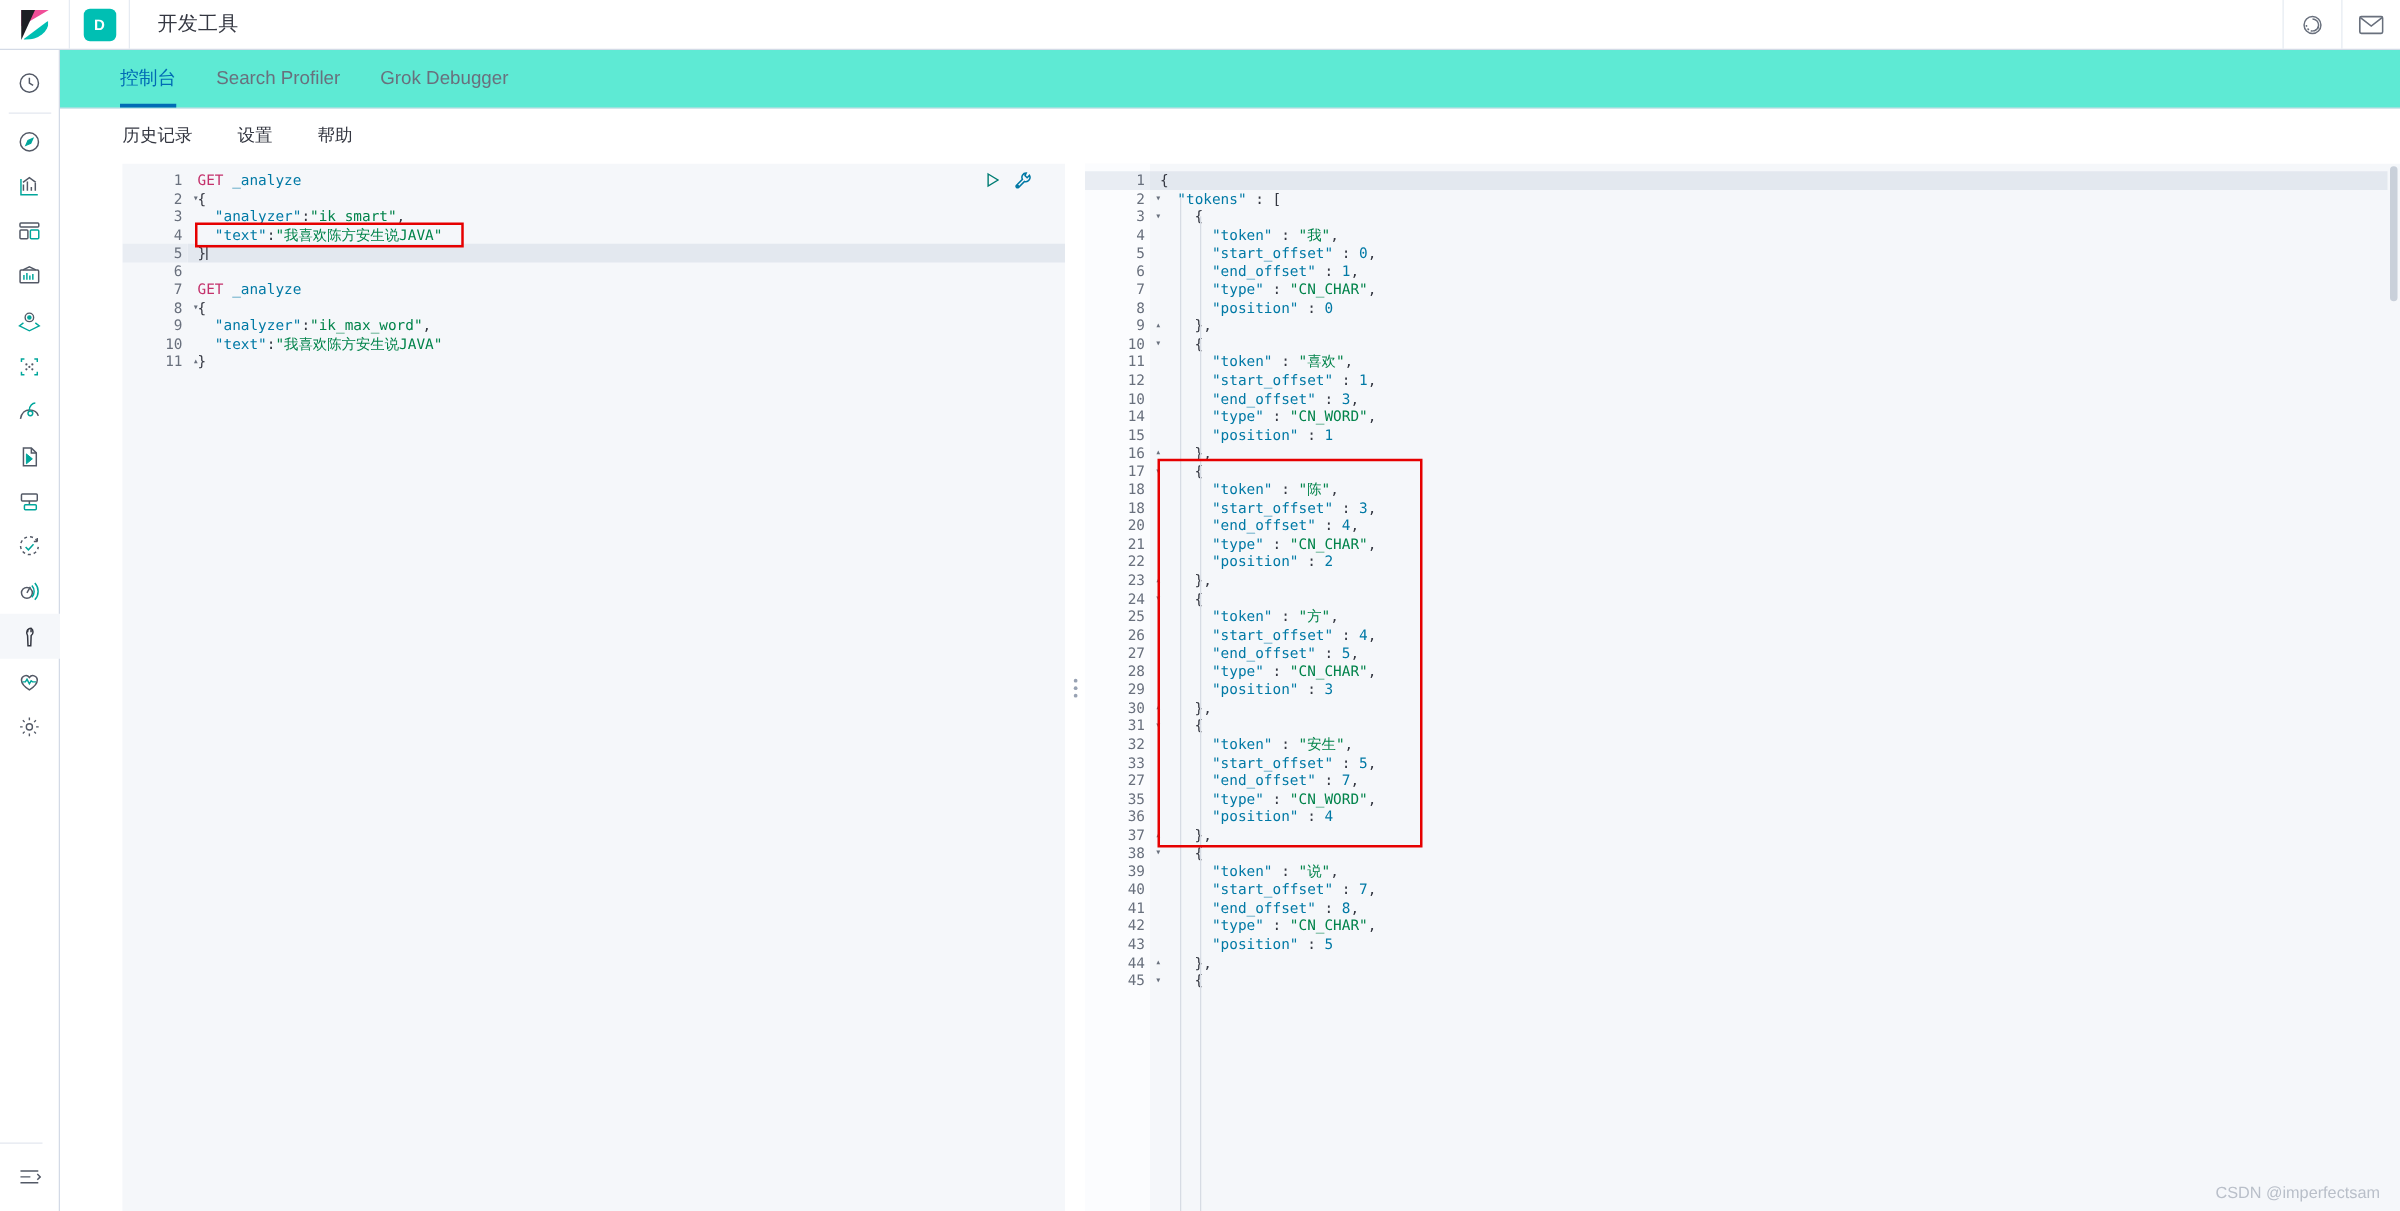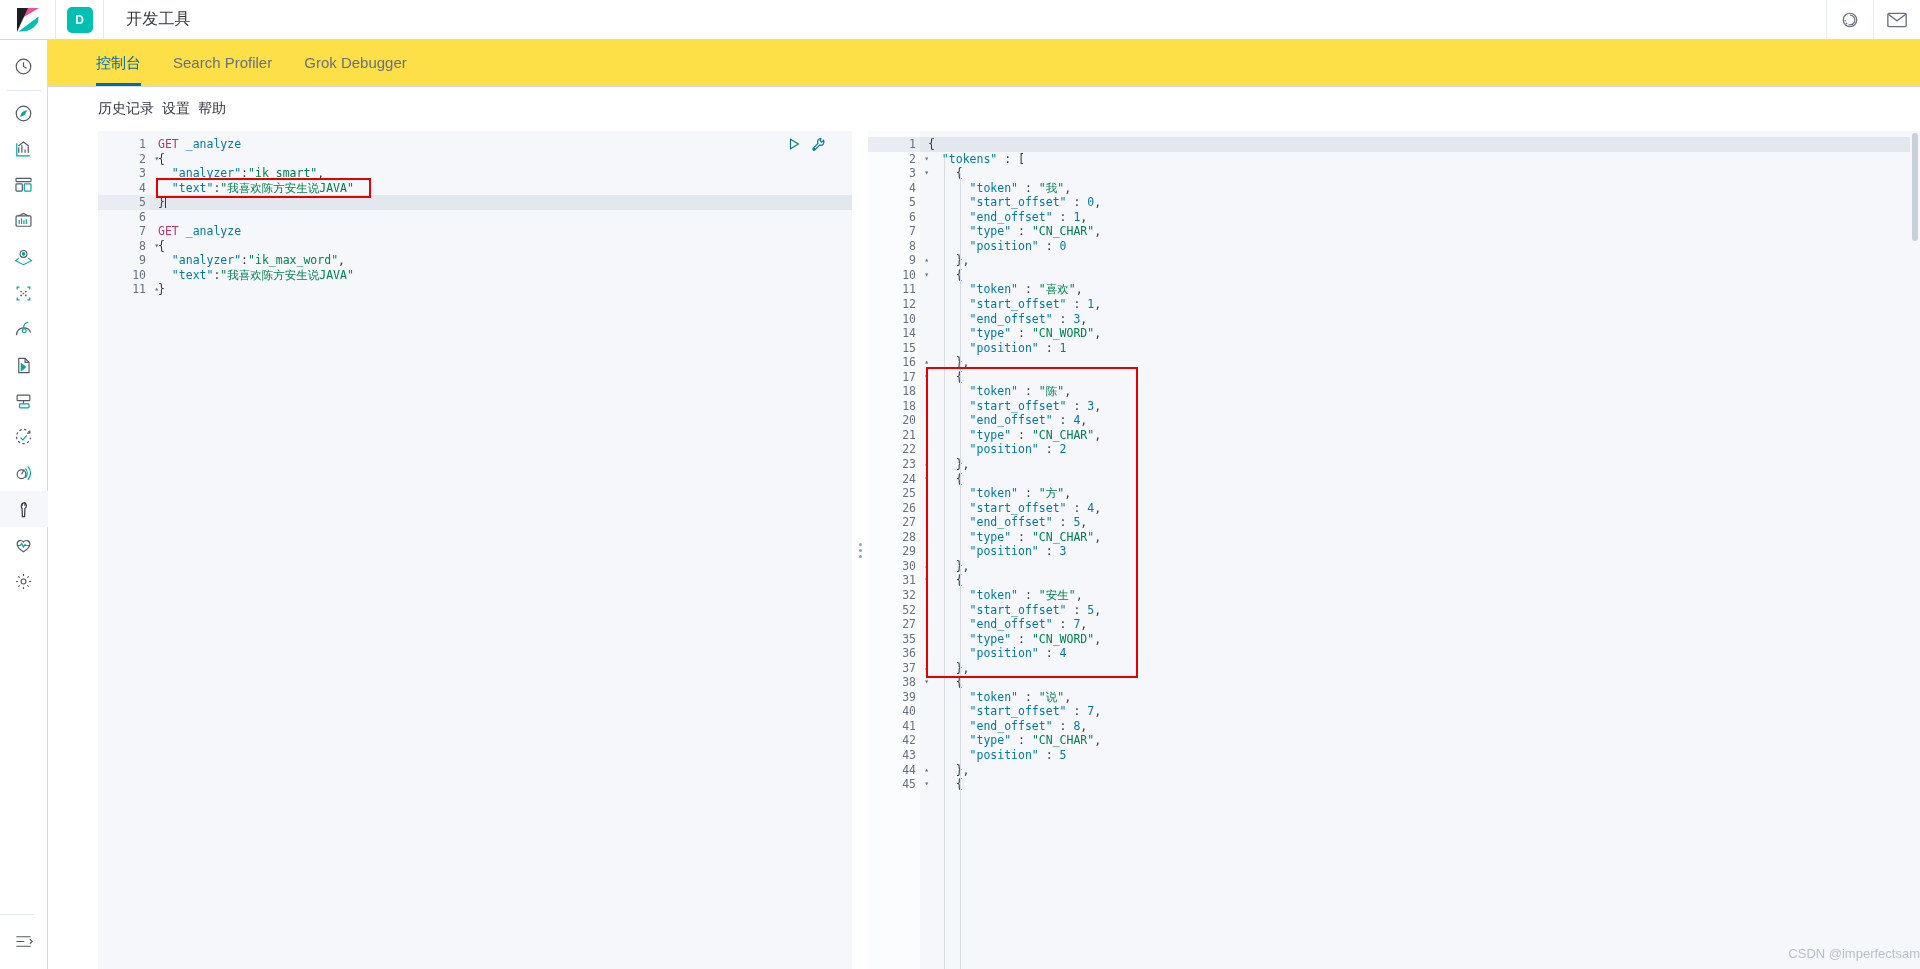--- a/index.html
+++ b/index.html
@@ -88,38 +88,38 @@
   .nav-bottom{ margin-top:auto; padding-bottom:10px; }
   .nav-bottom .nav-sep{ margin-bottom:8px; }
 
   .content{ flex:1; display:flex; flex-direction:column; min-width:0; background:#fff; }
 
   
   .tabs{
     display:flex; align-items:flex-end;
     height:47px; padding-left:48px;
     border-bottom:1px solid #d3dae6;
-    background:#fde047;
+    background:#5eead4;
   }
   .tab{
     height:47px; line-height:47px;
     margin-right:32px;
     font-size:15px; color:#69707d;
     cursor:pointer; position:relative;
   }
   .tab.active{ color:#006bb4; }
   .tab.active:after{
     content:""; position:absolute; left:0; right:0; bottom:0;
     height:3px; background:#006bb4;
   }
 
   
   .submenu{
     height:44px; display:flex; align-items:center;
-    padding-left:50px; gap:8px;
+    padding-left:50px; gap:36px;
     background:#fff;
   }
   .submenu-item{ font-size:14px; color:#343741; cursor:pointer; }
 
   
   .console{
     flex:1; display:flex; min-height:0;
     padding-left:50px;
     background:#fff;
   }
@@ -205,21 +205,21 @@
   .vscroll{
     position:absolute; right:0; top:0; bottom:0; width:10px;
     background:#f5f7fa;
   }
   .vscroll .thumb{
     position:absolute; left:2px; top:2px; width:6px; height:108px;
     background:#c9d0da; border-radius:3px;
   }
 
   .watermark{
-    position:absolute; right:0; bottom:8px;
+    position:absolute; right:16px; bottom:8px;
     font-size:13px; color:#b9bfc9; z-index:20;
     font-family:"Liberation Sans", sans-serif;
   }
 </style>
 </head>
 <body>
 
 <div class="app">
 
   <div class="header">
@@ -480,21 +480,21 @@
               <div class="ln">23<span class="fold">▴</span></div>
               <div class="ln">24<span class="fold">▾</span></div>
               <div class="ln">25</div>
               <div class="ln">26</div>
               <div class="ln">27</div>
               <div class="ln">28</div>
               <div class="ln">29</div>
               <div class="ln">30<span class="fold">▴</span></div>
               <div class="ln">31<span class="fold">▾</span></div>
               <div class="ln">32</div>
-              <div class="ln">52</div>
+              <div class="ln">33</div>
               <div class="ln">27</div>
               <div class="ln">35</div>
               <div class="ln">36</div>
               <div class="ln">37<span class="fold">▴</span></div>
               <div class="ln">38<span class="fold">▾</span></div>
               <div class="ln">39</div>
               <div class="ln">40</div>
               <div class="ln">41</div>
               <div class="ln">42</div>
               <div class="ln">43</div>

